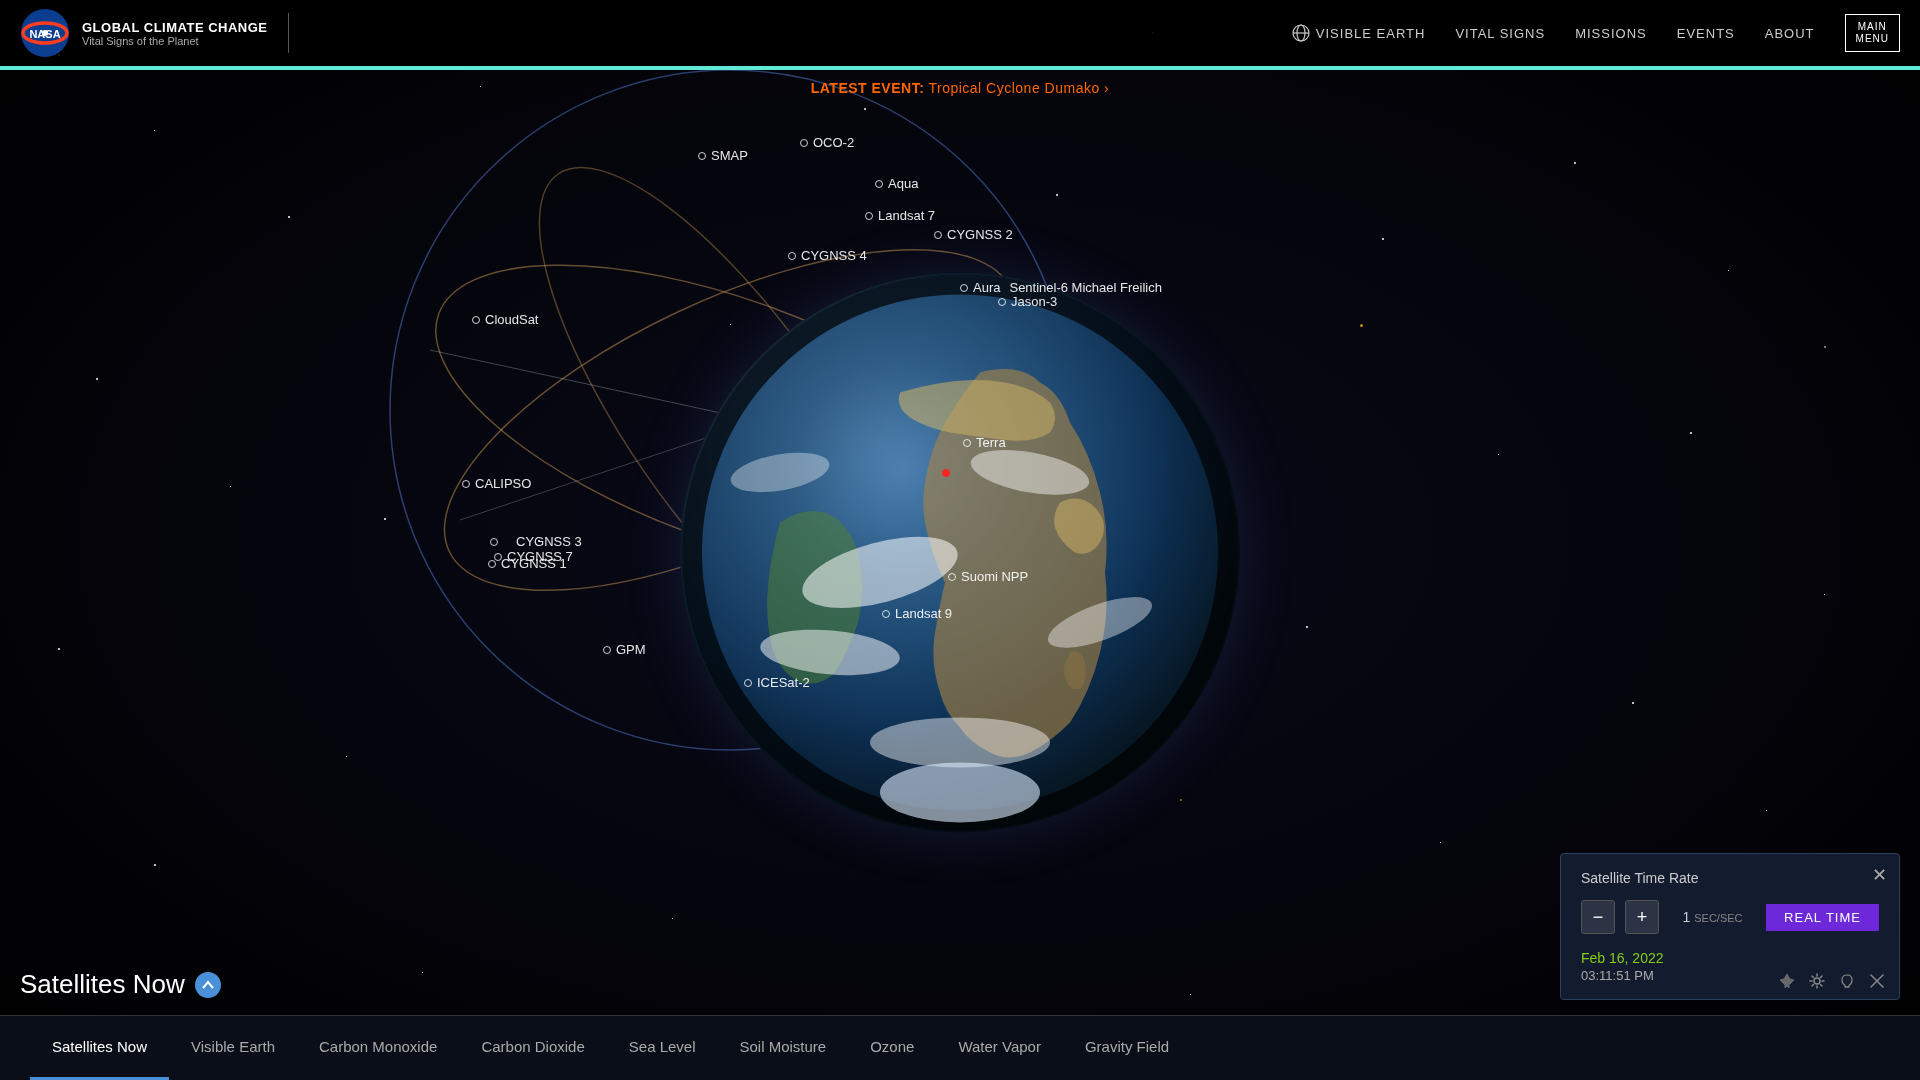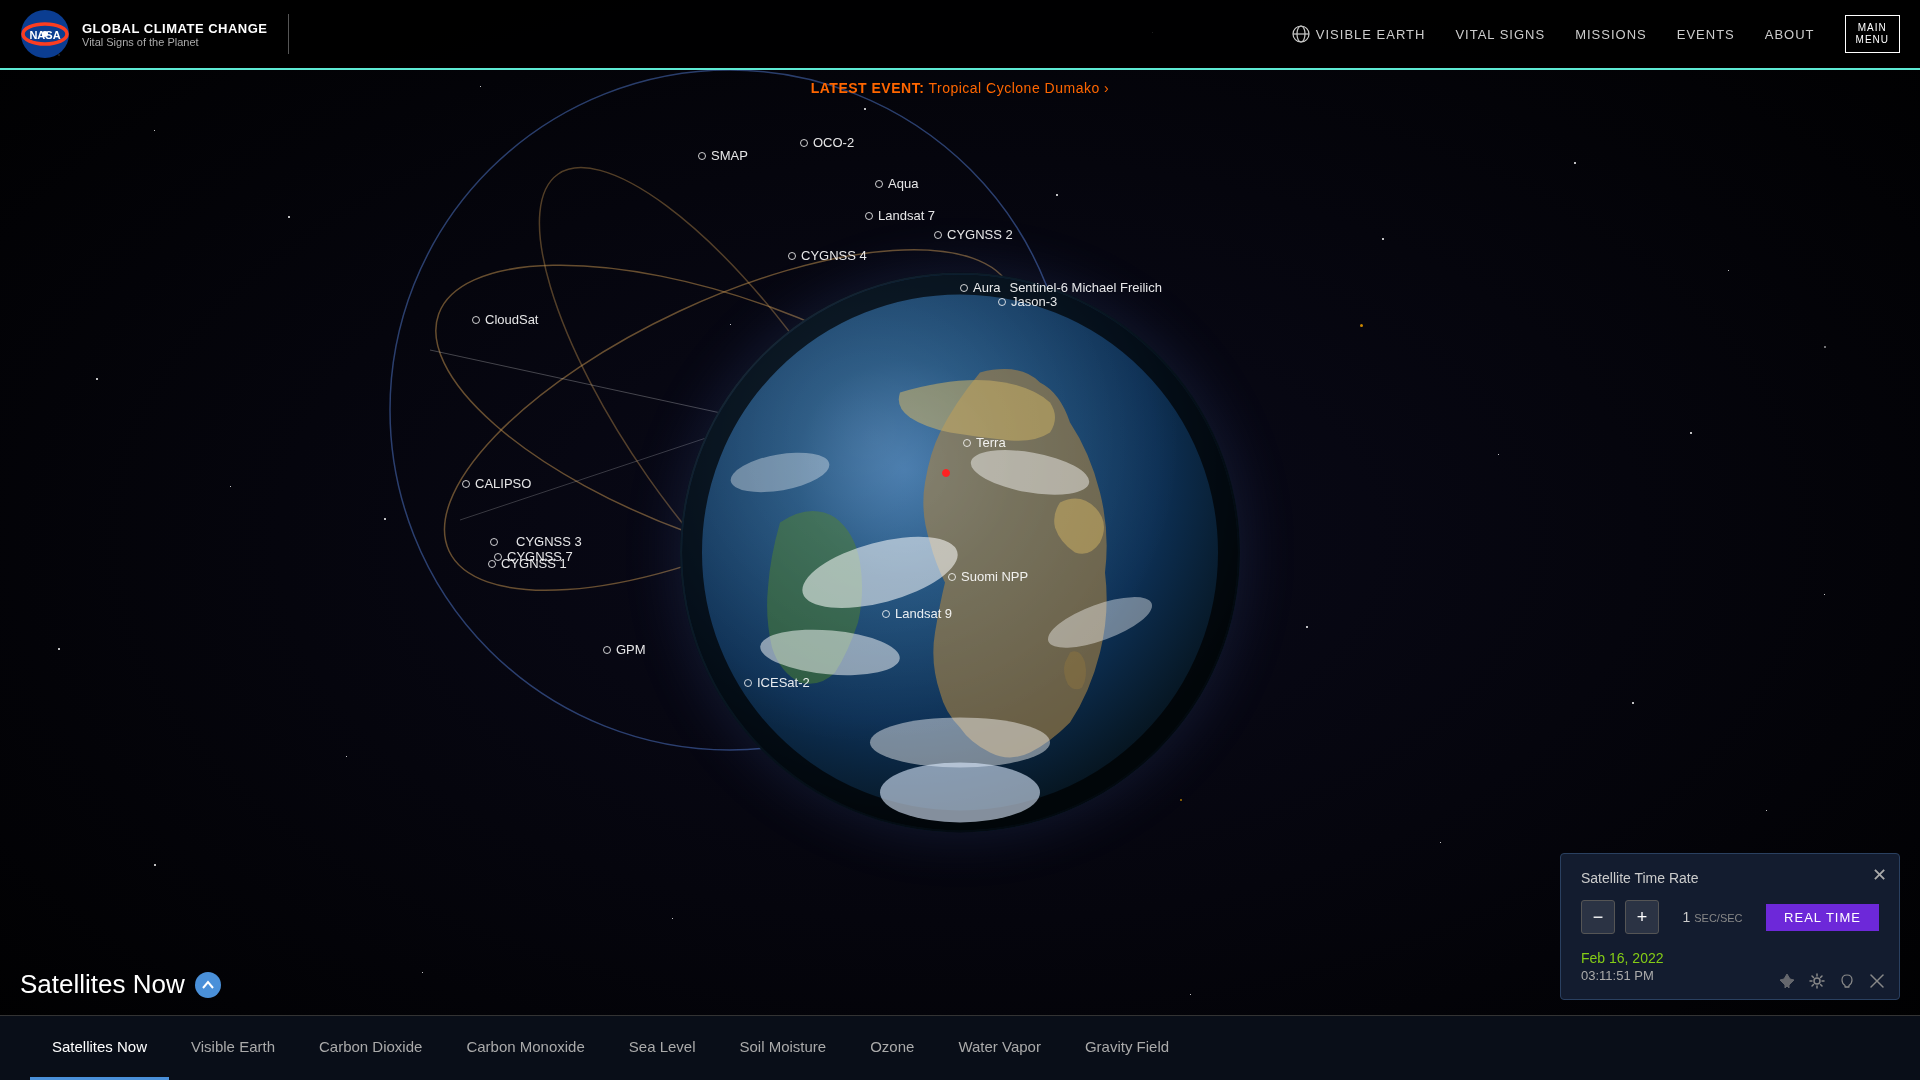--- a/index.html
+++ b/index.html
@@ -28,21 +28,21 @@
       background: #fff;
       border-radius: 50%;
     }
 
     
     #header {
       position: absolute;
       top: 0; left: 0; right: 0;
       height: 70px;
       background: rgba(0,0,0,0.85);
-      border-bottom: 2px solid #5eead4;
+      border-bottom: 4px solid #5eead4;
       display: flex;
       align-items: center;
       z-index: 100;
       padding: 0 20px;
     }
 
     #nasa-logo {
       width: 50px;
       height: 50px;
       flex-shrink: 0;
@@ -660,20 +660,20 @@
     <svg width="16" height="16" viewBox="0 0 16 16" style="cursor:pointer;" fill="none">
       <line x1="2" y1="2" x2="14" y2="14" stroke="#888" stroke-width="1.5" stroke-linecap="round"></line>
       <line x1="14" y1="2" x2="2" y2="14" stroke="#888" stroke-width="1.5" stroke-linecap="round"></line>
     </svg>
   </div>
 </div>
 
 <div id="bottom-panel">
 <div class="bottom-tab active">Satellites Now</div>
     <div class="bottom-tab">Visible Earth</div>
+    <div class="bottom-tab">Carbon Monoxide</div>
     <div class="bottom-tab">Carbon Dioxide</div>
-    <div class="bottom-tab">Carbon Monoxide</div>
     <div class="bottom-tab">Sea Level</div>
     <div class="bottom-tab">Soil Moisture</div>
     <div class="bottom-tab">Ozone</div>
     <div class="bottom-tab">Water Vapor</div>
     <div class="bottom-tab">Gravity Field</div>
   </div>
 
 </body></html>

